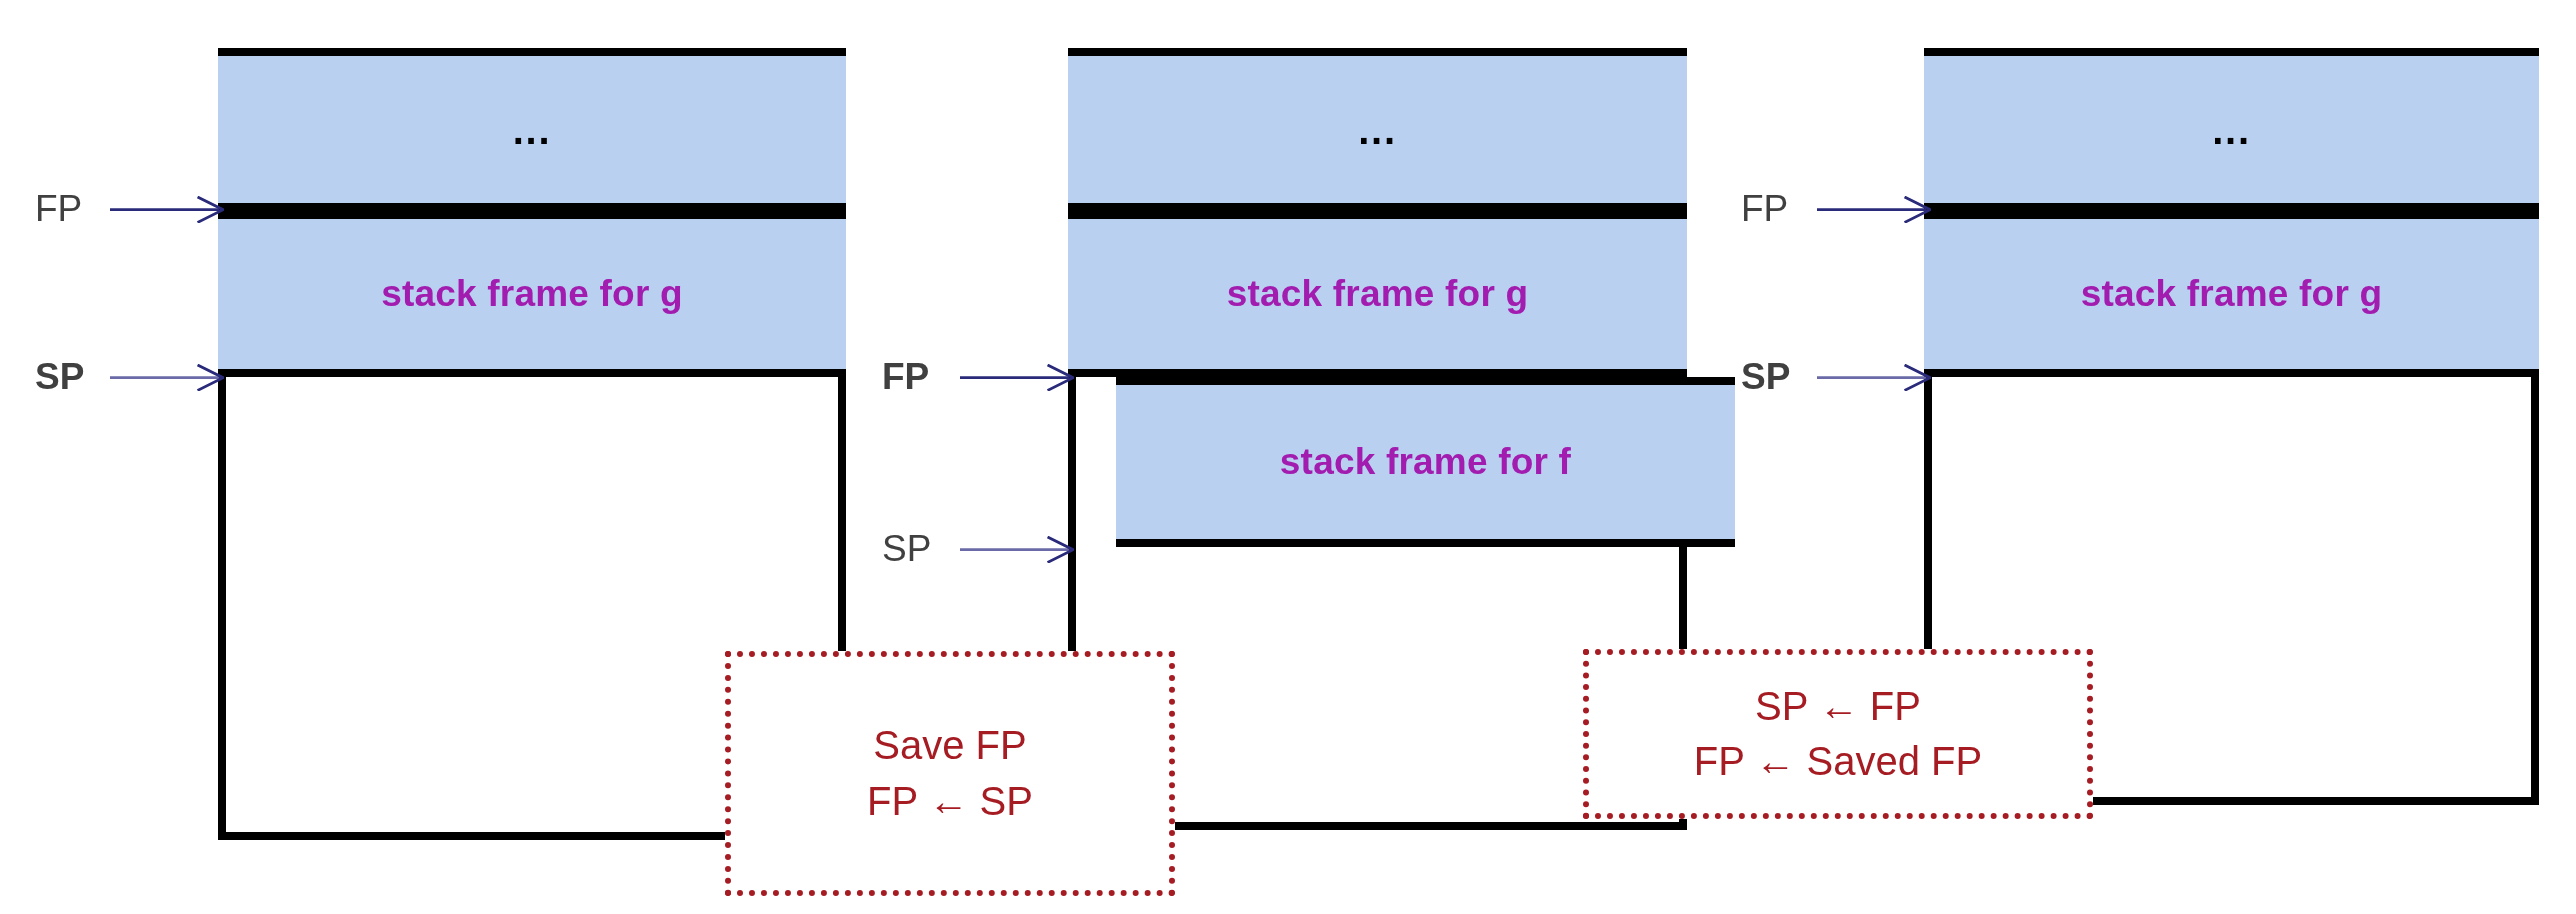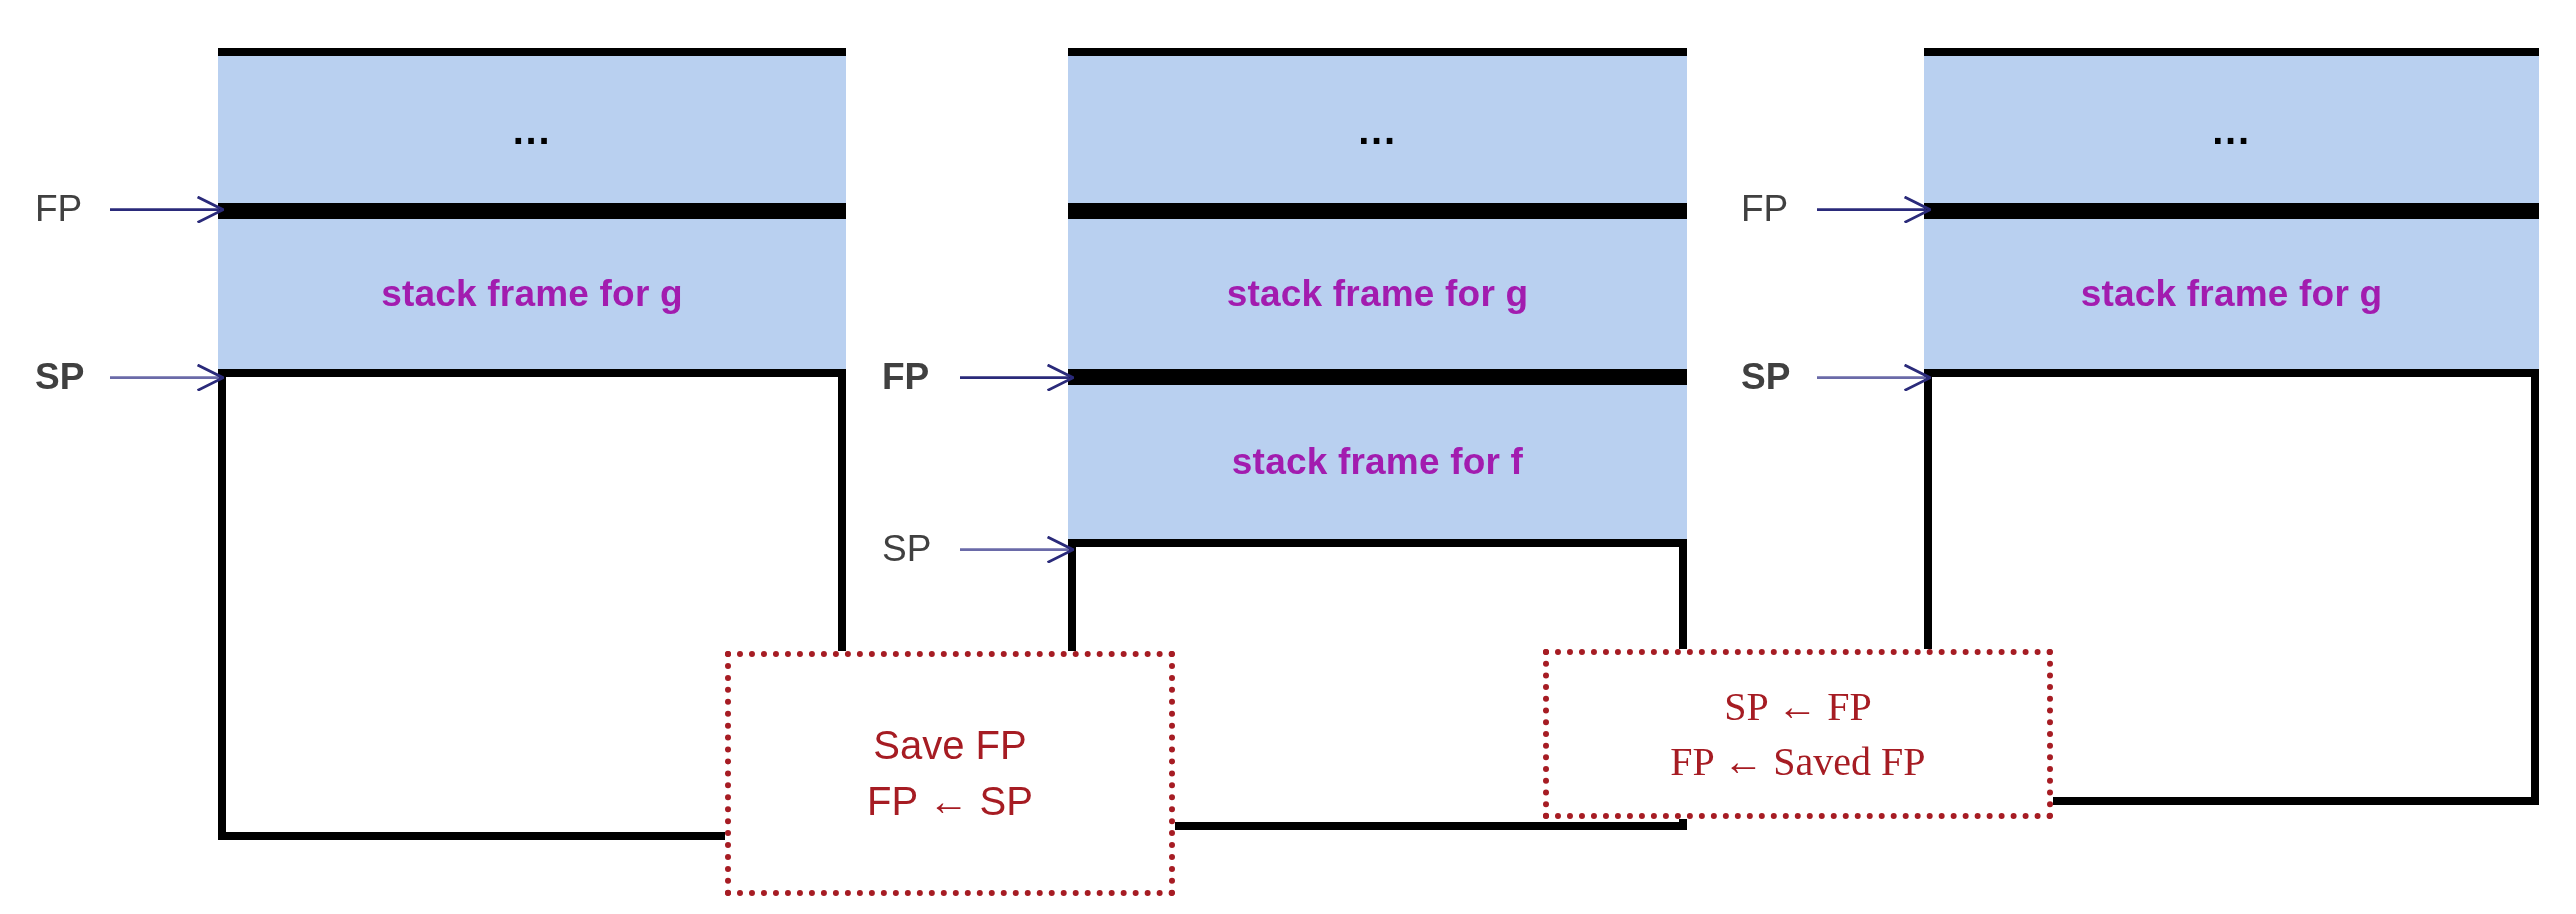--- a/index.html
+++ b/index.html
@@ -129,21 +129,21 @@
     <div class="stack-outline" style="width:619px;height:782px;"></div>
 
     <div class="seg top-seg" style="top:0px;height:163px;width:619px;border-top:8.2px solid #000;">
       <span class="ellipsis">...</span>
     </div>
 
     <div class="seg" style="top:163px;height:166px;width:619px;">
       <span class="seg-label">stack frame for g</span>
     </div>
 
-    <div class="seg" style="top:329px;height:170px;width:619px;">
+    <div class="seg" style="top:329px;height:170px;width:619px;margin-left:48px;">
       <span class="seg-label">stack frame for f</span>
     </div>
   </div>
 
   <div class="ptr" style="left:882px;top:349px;width:192px;">
     <span class="ptr-label bold">FP</span>
   </div>
   <svg class="ptr-arrow" style="left:960px;top:364px;width:114px;height:27.4px;" viewBox="0 0 125 30">
     <line x1="0" y1="15" x2="120" y2="15" stroke="#2A2A7A" stroke-width="3"></line>
     <polyline points="96,1 124,15 96,29" fill="none" stroke="#2A2A7A" stroke-width="3"></polyline>
@@ -183,19 +183,19 @@
   <svg class="ptr-arrow" style="left:1817px;top:364px;width:114px;height:27.4px;" viewBox="0 0 125 30">
     <line x1="0" y1="15" x2="120" y2="15" stroke="#6A6AA8" stroke-width="3"></line>
     <polyline points="96,1 124,15 96,29" fill="none" stroke="#2A2A7A" stroke-width="3"></polyline>
   </svg>
 
   <div class="note" style="left:725px;top:651px;width:450px;height:245px;align-items:center;">
     <div class="note-line">Save FP</div>
     <div class="note-line">FP ← SP</div>
   </div>
 
-  <div class="note" style="left:1543px;top:649px;width:510px;height:170px;font-family:Liberation Serif, serif;">
+  <div class="note" style="left:1583px;top:649px;width:510px;height:170px;">
     <div class="note-line">SP ← FP</div>
     <div class="note-line">FP ← Saved FP</div>
   </div>
 
 </div>
 
 
 </body></html>

